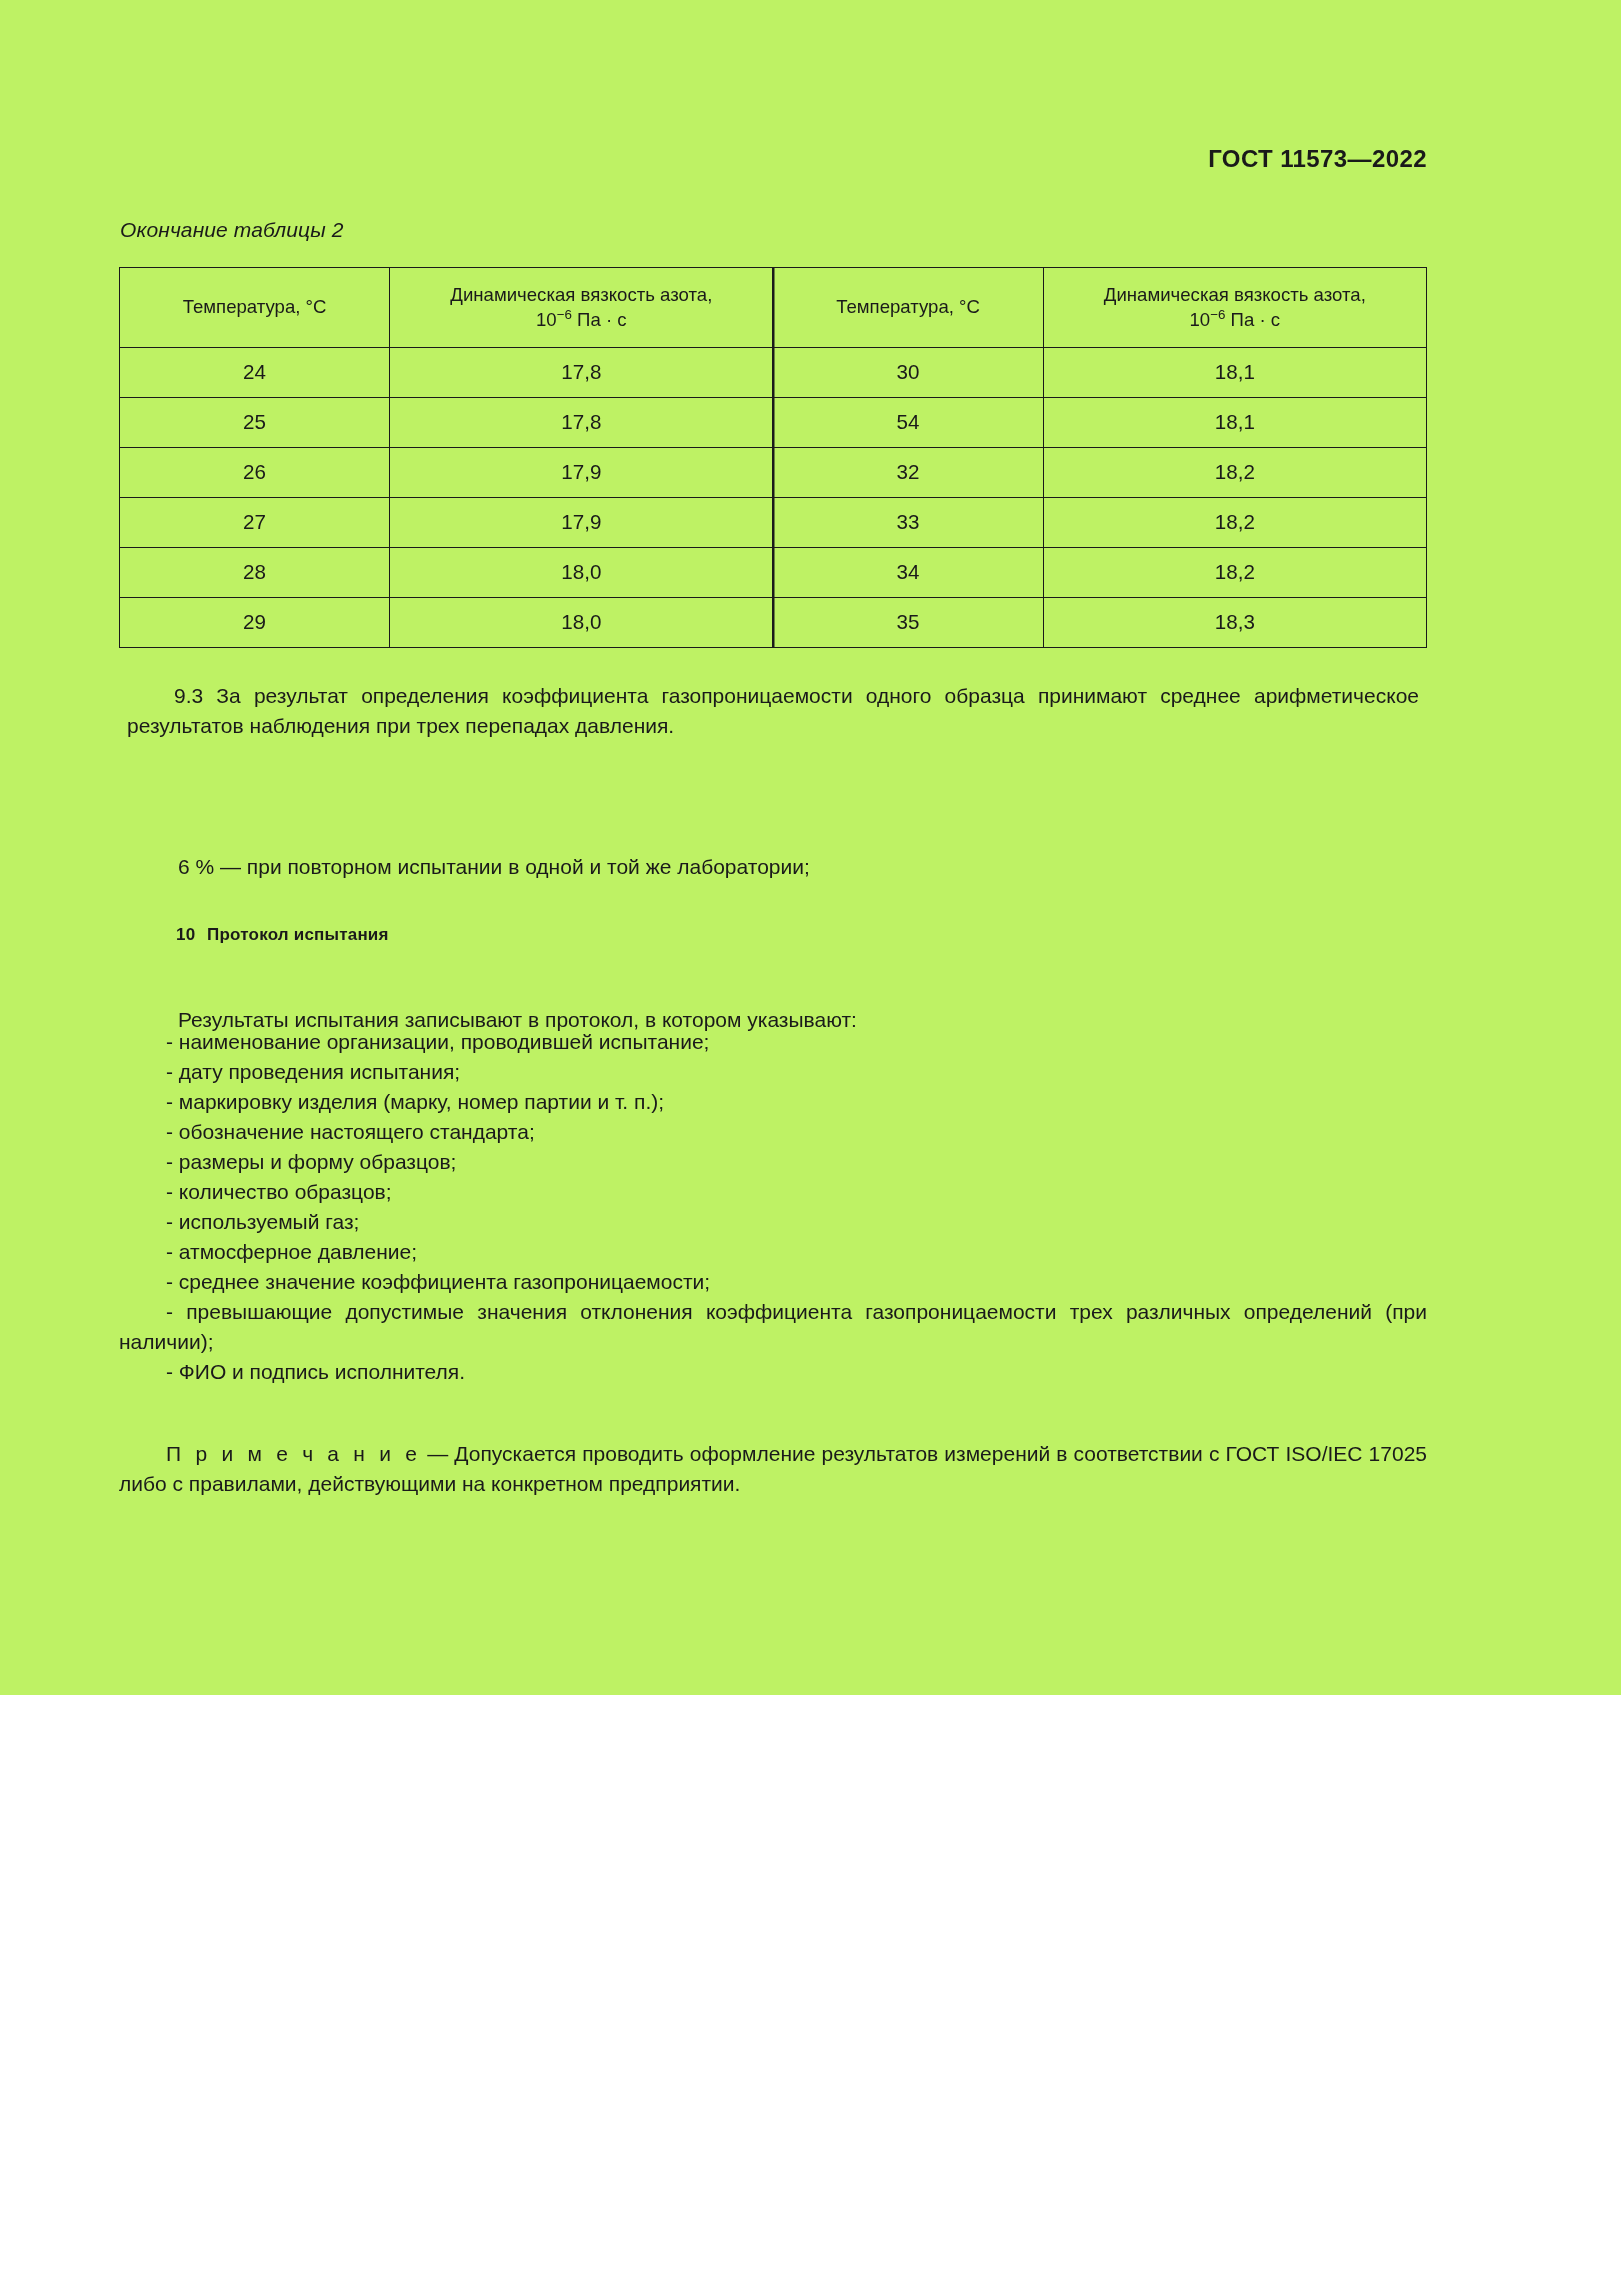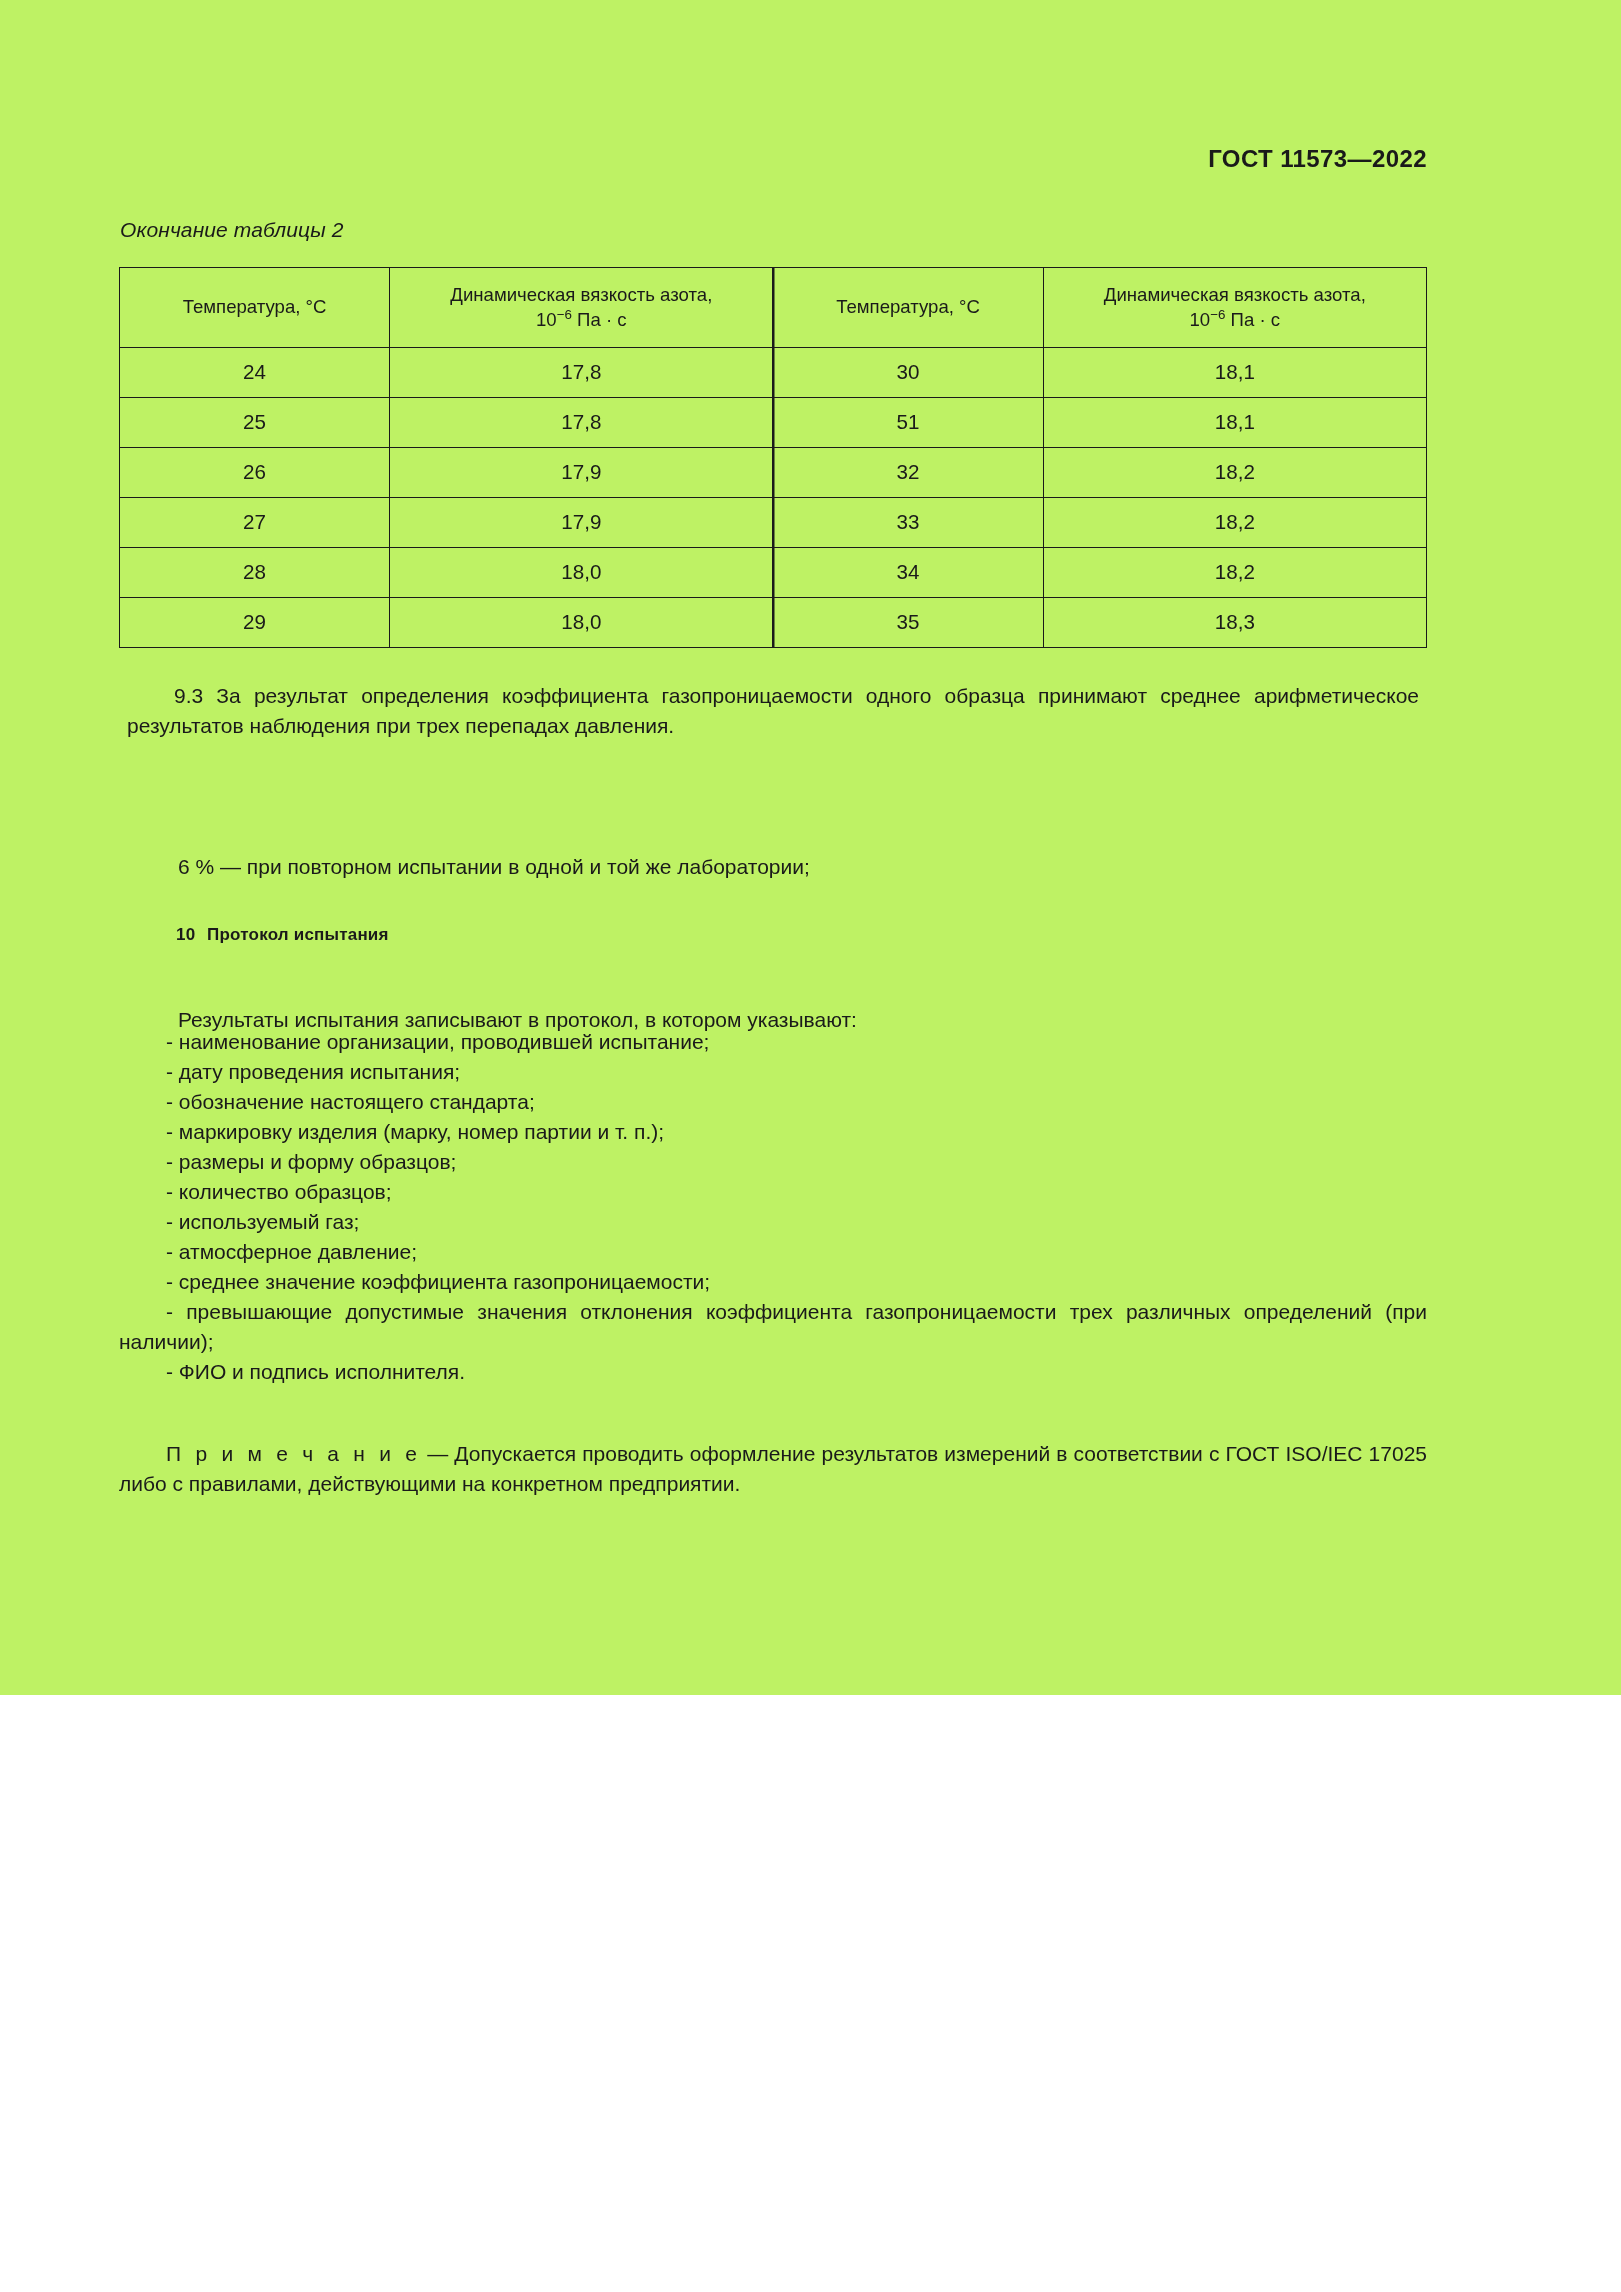--- a/index.html
+++ b/index.html
@@ -184,21 +184,21 @@
       <tbody id="table-body">
           <tr>
             <td class="col-temp">24</td>
             <td class="col-visc split-left">17,8</td>
             <td class="col-temp split-right">30</td>
             <td class="col-visc">18,1</td>
           </tr>
           <tr>
             <td class="col-temp">25</td>
             <td class="col-visc split-left">17,8</td>
-            <td class="col-temp split-right">51</td>
+            <td class="col-temp split-right">54</td>
             <td class="col-visc">18,1</td>
           </tr>
           <tr>
             <td class="col-temp">26</td>
             <td class="col-visc split-left">17,9</td>
             <td class="col-temp split-right">32</td>
             <td class="col-visc">18,2</td>
           </tr>
           <tr>
             <td class="col-temp">27</td>
@@ -236,22 +236,22 @@
     <span class="num">10</span><span>Протокол испытания</span>
   </div>
 
   <div class="body-block intro-line">
     <p class="plain indent">Результаты испытания записывают в протокол, в котором указывают:</p>
   </div>
 
   <div class="list-block" id="list-block">
       <p class="li">- наименование организации, проводившей испытание;</p>
       <p class="li">- дату проведения испытания;</p>
+      <p class="li">- маркировку изделия (марку, номер партии и т. п.);</p>
       <p class="li">- обозначение настоящего стандарта;</p>
-      <p class="li">- маркировку изделия (марку, номер партии и т. п.);</p>
       <p class="li">- размеры и форму образцов;</p>
       <p class="li">- количество образцов;</p>
       <p class="li">- используемый газ;</p>
       <p class="li">- атмосферное давление;</p>
       <p class="li">- среднее значение коэффициента газопроницаемости;</p>
       <p class="li">- превышающие допустимые значения отклонения коэффициента газопроницаемости трех различных определений (при наличии);</p>
       <p class="li">- ФИО и подпись исполнителя.</p>
     </div>
 
   <div class="note-block">

